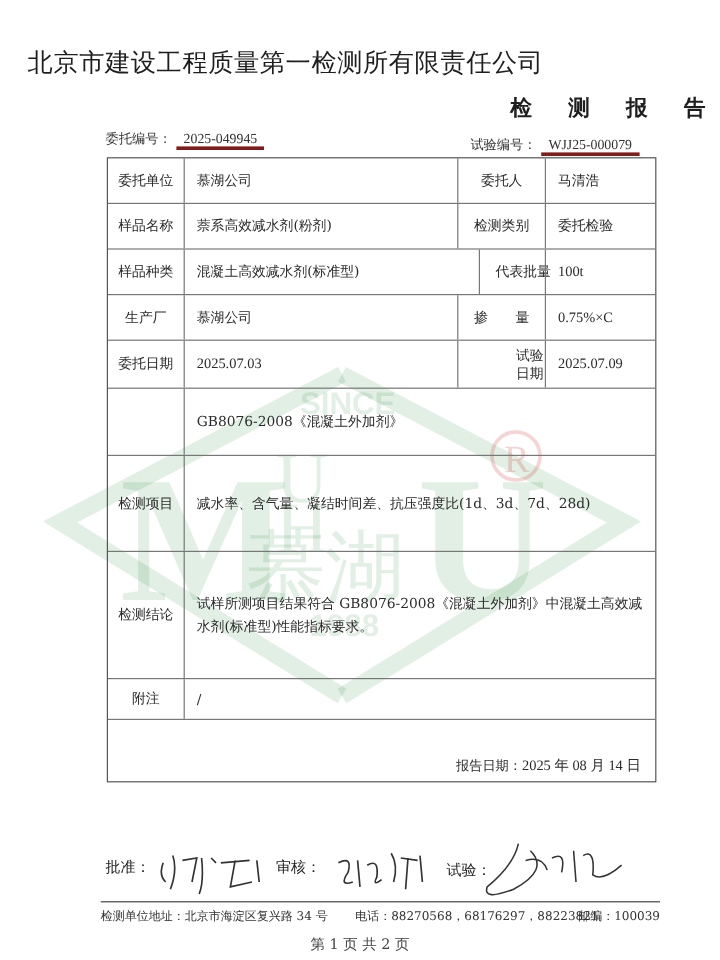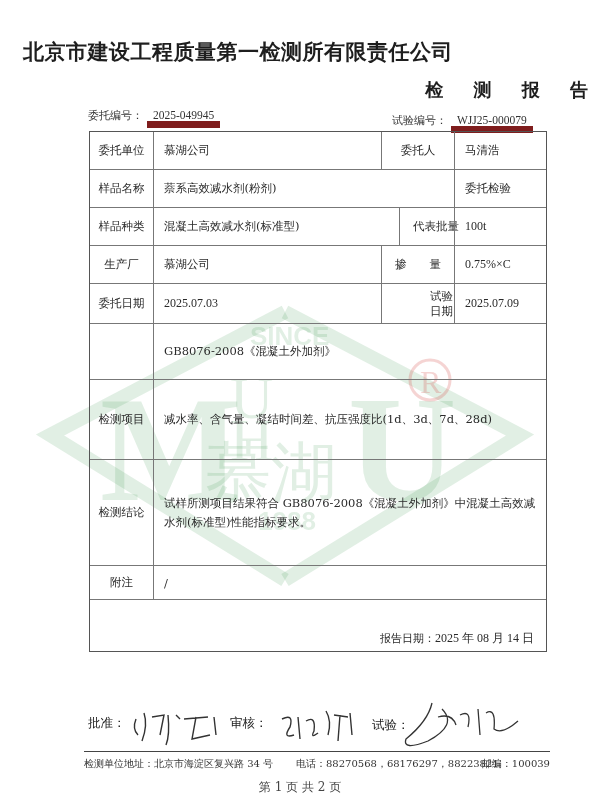--- a/index.html
+++ b/index.html
@@ -1,23 +1,23 @@
 <!DOCTYPE html>
 <html><head>
 <meta charset="utf-8">
 <style>
   html, body { margin:0; padding:0; }
   body { width:600px; height:800px; background:#ffffff; position:relative; overflow:hidden;
          font-family:"DejaVu Serif", "Liberation Serif", serif; color:#2a2a2a; }
   .company { position:absolute; top:38px; left:0; width:476px; text-align:center;
-             font-family:"DejaVu Sans", "Liberation Sans", sans-serif; font-size:21px; font-weight:bold; color:#1e1e1e; letter-spacing:0.5px; }
+             font-family:"DejaVu Sans", "Liberation Sans", sans-serif; font-size:21px; font-weight:normal; color:#1e1e1e; letter-spacing:0.5px; }
   .report-title { position:absolute; top:78px; left:0; width:600px; text-align:right;
              font-family:"DejaVu Sans", "Liberation Sans", sans-serif; font-size:18px; font-weight:bold; letter-spacing:12px; color:#1e1e1e; }
   .meta { position:absolute; font-size:11px; color:#333; }
-  .meta .val { display:inline-block; border-bottom:7px solid #7f1d1d; padding:0 6px; margin-left:4px; font-family:"Liberation Serif", serif; font-size:11.5px; }
+  .meta .val { display:inline-block; border-bottom:3px solid #7f1d1d; padding:0 6px; margin-left:4px; font-family:"Liberation Serif", serif; font-size:11.5px; }
   .meta-left { top:108px; left:88px; }
   .meta-right { top:113px; left:392px; }
 
   .watermark { position:absolute; left:30px; top:300px; width:540px; height:300px; pointer-events:none; }
 
   .table { position:absolute; left:89px; top:131px; width:458px; height:521px; border:1.5px solid #555; box-sizing:border-box; }
   .row { position:absolute; left:0; width:100%; border-bottom:1px solid #777; box-sizing:border-box; }
   .cell { position:absolute; top:0; height:100%; display:flex; align-items:center; box-sizing:border-box; font-size:11.5px; }
   .label { justify-content:center; }
   .vline { border-left:1px solid #777; }
@@ -70,20 +70,21 @@
   <div class="row" style="top:0;height:38px;">
     <div class="cell label" style="left:0;width:63px;">委托单位</div>
     <div class="cell vline txt" style="left:63px;width:228px;">慕湖公司</div>
     <div class="cell vline label" style="left:291px;width:73px;">委托人</div>
     <div class="cell vline txt" style="left:364px;width:94px;">马清浩</div>
   </div>
 
   <div class="row" style="top:38px;height:38px;">
     <div class="cell label" style="left:0;width:63px;">样品名称</div>
     <div class="cell vline txt" style="left:63px;width:228px;">萘系高效减水剂(粉剂)</div>
+    <div class="cell vline label" style="left:291px;width:73px;">检测类别</div>
     <div class="cell vline txt" style="left:364px;width:94px;">委托检验</div>
   </div>
 
   <div class="row" style="top:76px;height:38px;">
     <div class="cell label" style="left:0;width:63px;">样品种类</div>
     <div class="cell vline txt" style="left:63px;width:228px;">混凝土高效减水剂(标准型)</div>
     <div class="cell vline label" style="left:309px;width:73px;">代表批量</div>
     <div class="cell vline txt num" style="left:364px;width:94px;">100t</div>
   </div>
 

